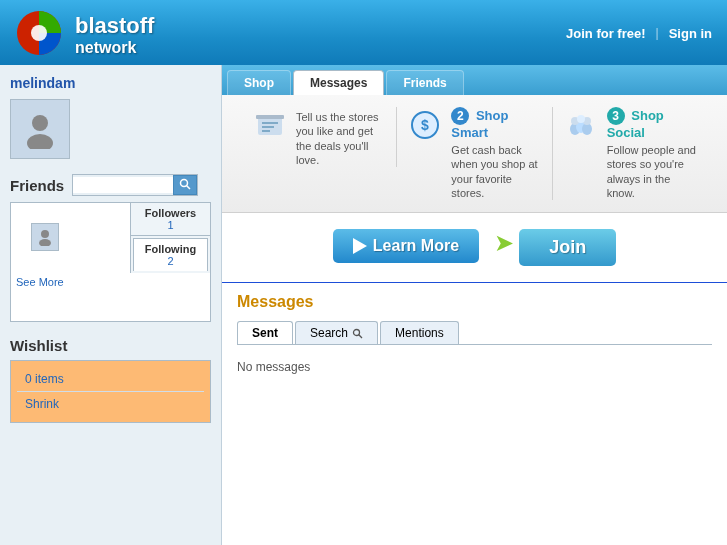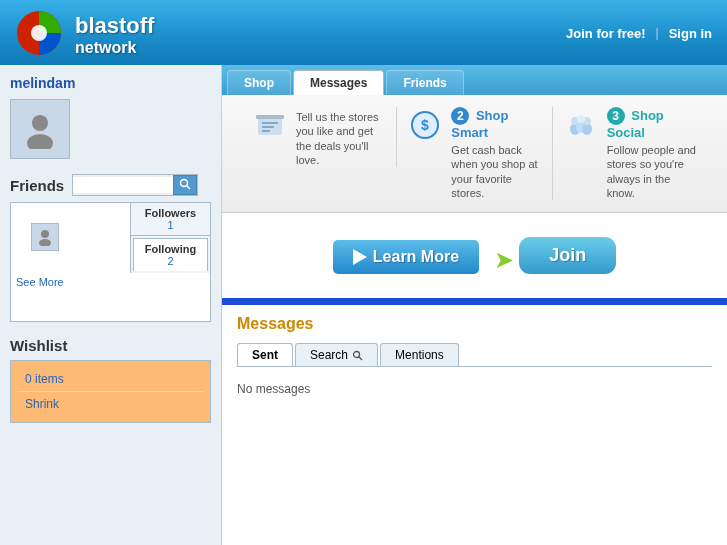--- a/index.html
+++ b/index.html
@@ -268,26 +268,26 @@
     .step-green { background: #44aa33; }
     .step-blue { background: #3388cc; }
     .step-teal { background: #22aaaa; }
     .promo-title-green { color: #44aa33; }
     .promo-title-blue { color: #3388cc; }
     .promo-title-teal { color: #22aaaa; }
 
     
     #cta-row {
       display: flex;
-      align-items: flex-end;
+      align-items: flex-start;
       justify-content: center;
       gap: 15px;
-      padding: 24px;
-      background: white;
-      border-bottom: 7px solid #1d4ed8;
+      padding: 16px;
+      background: white;
+      border-bottom: 1px solid #1d4ed8;
     }
     #learn-more-btn {
       display: flex;
       align-items: center;
       gap: 6px;
       background: linear-gradient(180deg, #5bbce8 0%, #2288cc 100%);
       color: white;
       font-size: 16px;
       font-weight: bold;
       padding: 8px 20px;
@@ -305,21 +305,21 @@
     }
     #join-btn {
       display: flex;
       align-items: center;
       gap: 6px;
       background: linear-gradient(180deg, #6bcce8 0%, #3399cc 100%);
       color: white;
       font-size: 18px;
       font-weight: bold;
       padding: 8px 30px;
-      border-radius: 11px;
+      border-radius: 5px;
       cursor: pointer;
       border: none;
       text-shadow: 1px 1px 1px rgba(0,0,0,0.3);
     }
     #arrow-icon {
       font-size: 22px;
       color: #88cc33;
       margin-right: -10px;
     }
 

